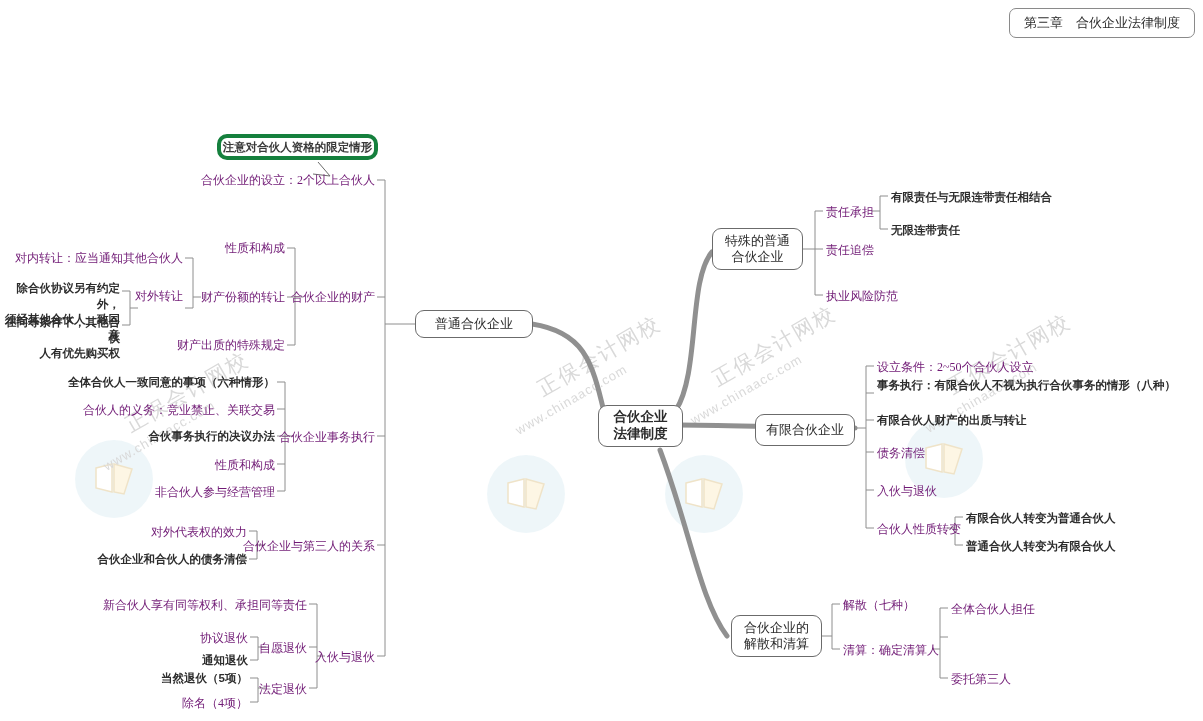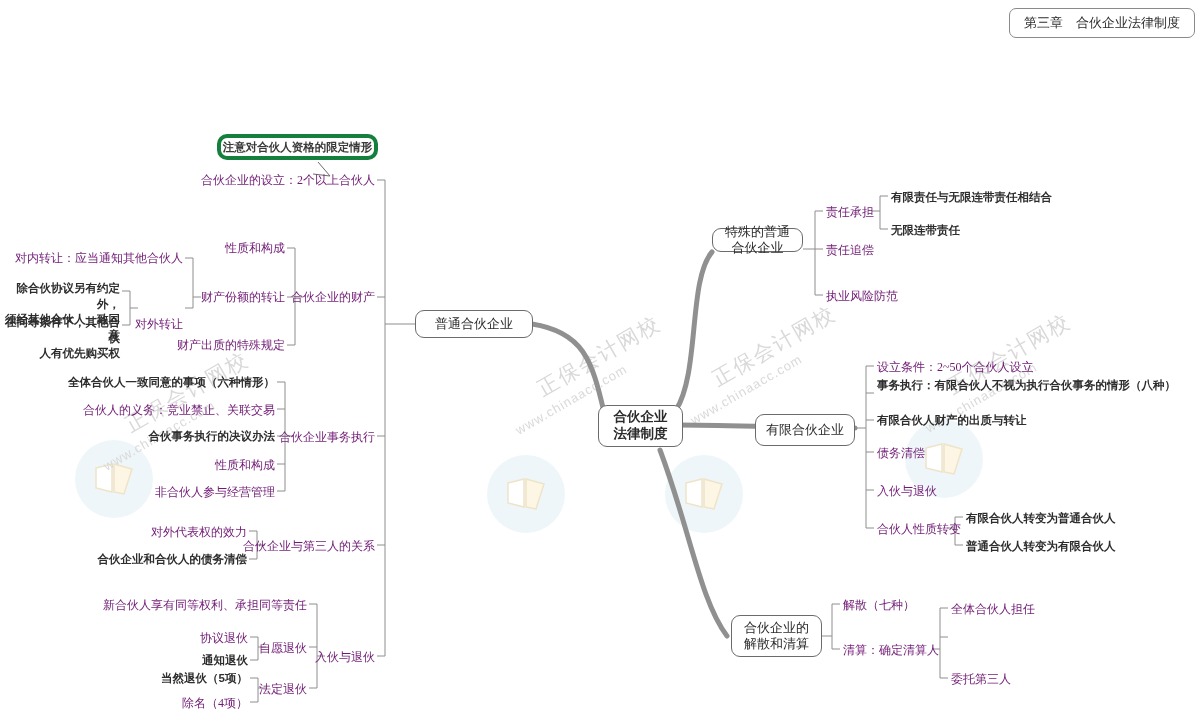--- a/index.html
+++ b/index.html
@@ -185,41 +185,41 @@
 
   <div class="hdr">第三章　合伙企业法律制度</div>
 
   <div class="node center" style="left:598px;top:405px;width:85px;height:42px;flex-direction:column;">
     <span>合伙企业</span>
     <span>法律制度</span>
   </div>
 
   <div class="node lvl1" style="left:415px;top:310px;width:118px;height:28px;">普通合伙企业</div>
 
-  <div class="node lvl1" style="left:712px;top:228px;width:91px;height:24px;flex-direction:column;">
+  <div class="node lvl1" style="left:712px;top:228px;width:91px;height:42px;flex-direction:column;">
     <span>特殊的普通</span>
     <span>合伙企业</span>
   </div>
 
   <div class="node lvl1" style="left:755px;top:414px;width:100px;height:32px;">有限合伙企业</div>
 
   <div class="node lvl1" style="left:731px;top:615px;width:91px;height:42px;flex-direction:column;">
     <span>合伙企业的</span>
     <span>解散和清算</span>
   </div>
 
   <div class="callout" style="left:217px;top:134px;width:161px;height:26px;">注意对合伙人资格的限定情形</div>
 
   <div class="lbl r" style="right:828px;top:172px;">合伙企业的设立：2个以上合伙人</div>
 
   <div class="lbl r" style="right:828px;top:289px;">合伙企业的财产</div>
   <div class="lbl r" style="right:918px;top:240px;">性质和构成</div>
   <div class="lbl r" style="right:918px;top:289px;">财产份额的转让</div>
   <div class="lbl r" style="right:1020px;top:250px;">对内转让：应当通知其他合伙人</div>
-  <div class="lbl r" style="right:1020px;top:316px;">对外转让</div>
+  <div class="lbl r" style="right:1020px;top:288px;">对外转让</div>
   <div class="lbl b r" style="right:1083px;top:281px;width:120px;white-space:pre-line;">除合伙协议另有约定外，
 须经其他合伙人一致同意</div>
   <div class="lbl b r" style="right:1083px;top:315px;width:120px;white-space:pre-line;">在同等条件下，其他合伙
 人有优先购买权</div>
   <div class="lbl r" style="right:918px;top:337px;">财产出质的特殊规定</div>
 
   <div class="lbl r" style="right:828px;top:429px;">合伙企业事务执行</div>
   <div class="lbl b r" style="right:928px;top:375px;">全体合伙人一致同意的事项（六种情形）</div>
   <div class="lbl r" style="right:928px;top:402px;">合伙人的义务：竞业禁止、关联交易</div>
   <div class="lbl b r" style="right:928px;top:429px;">合伙事务执行的决议办法</div>

